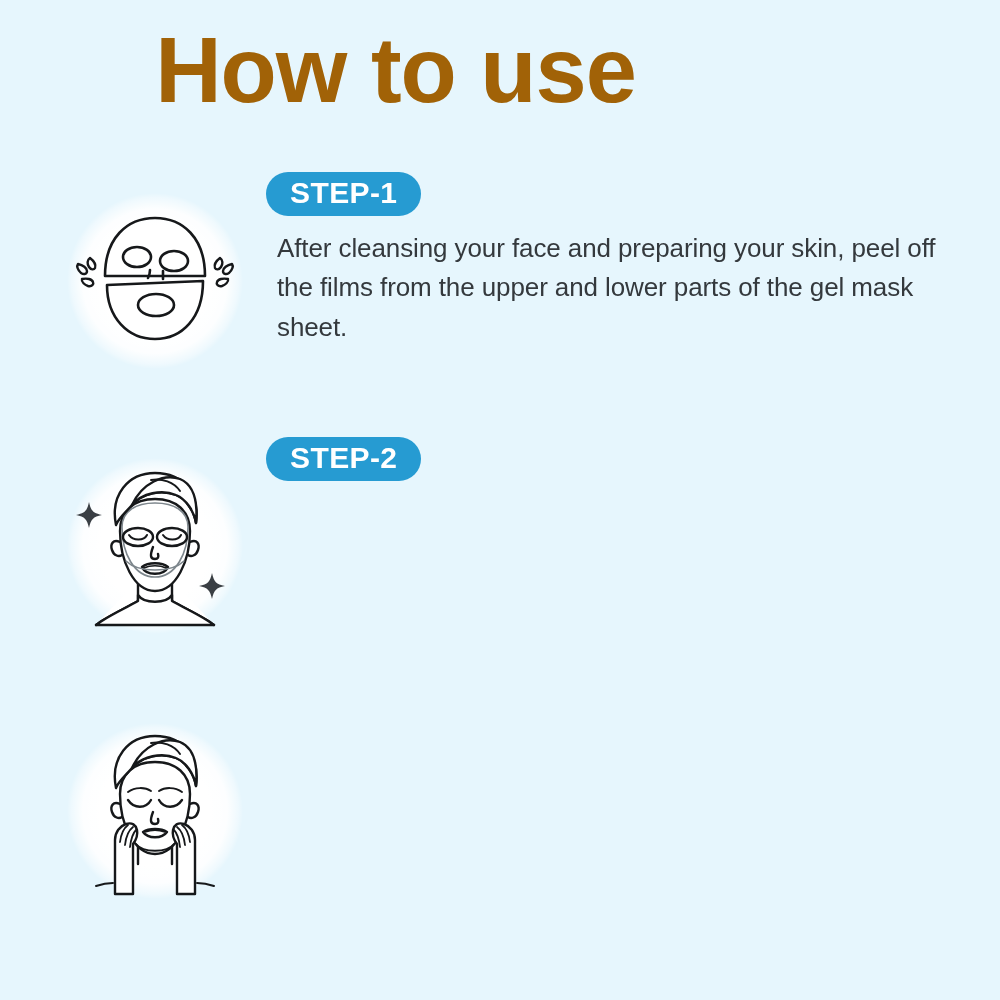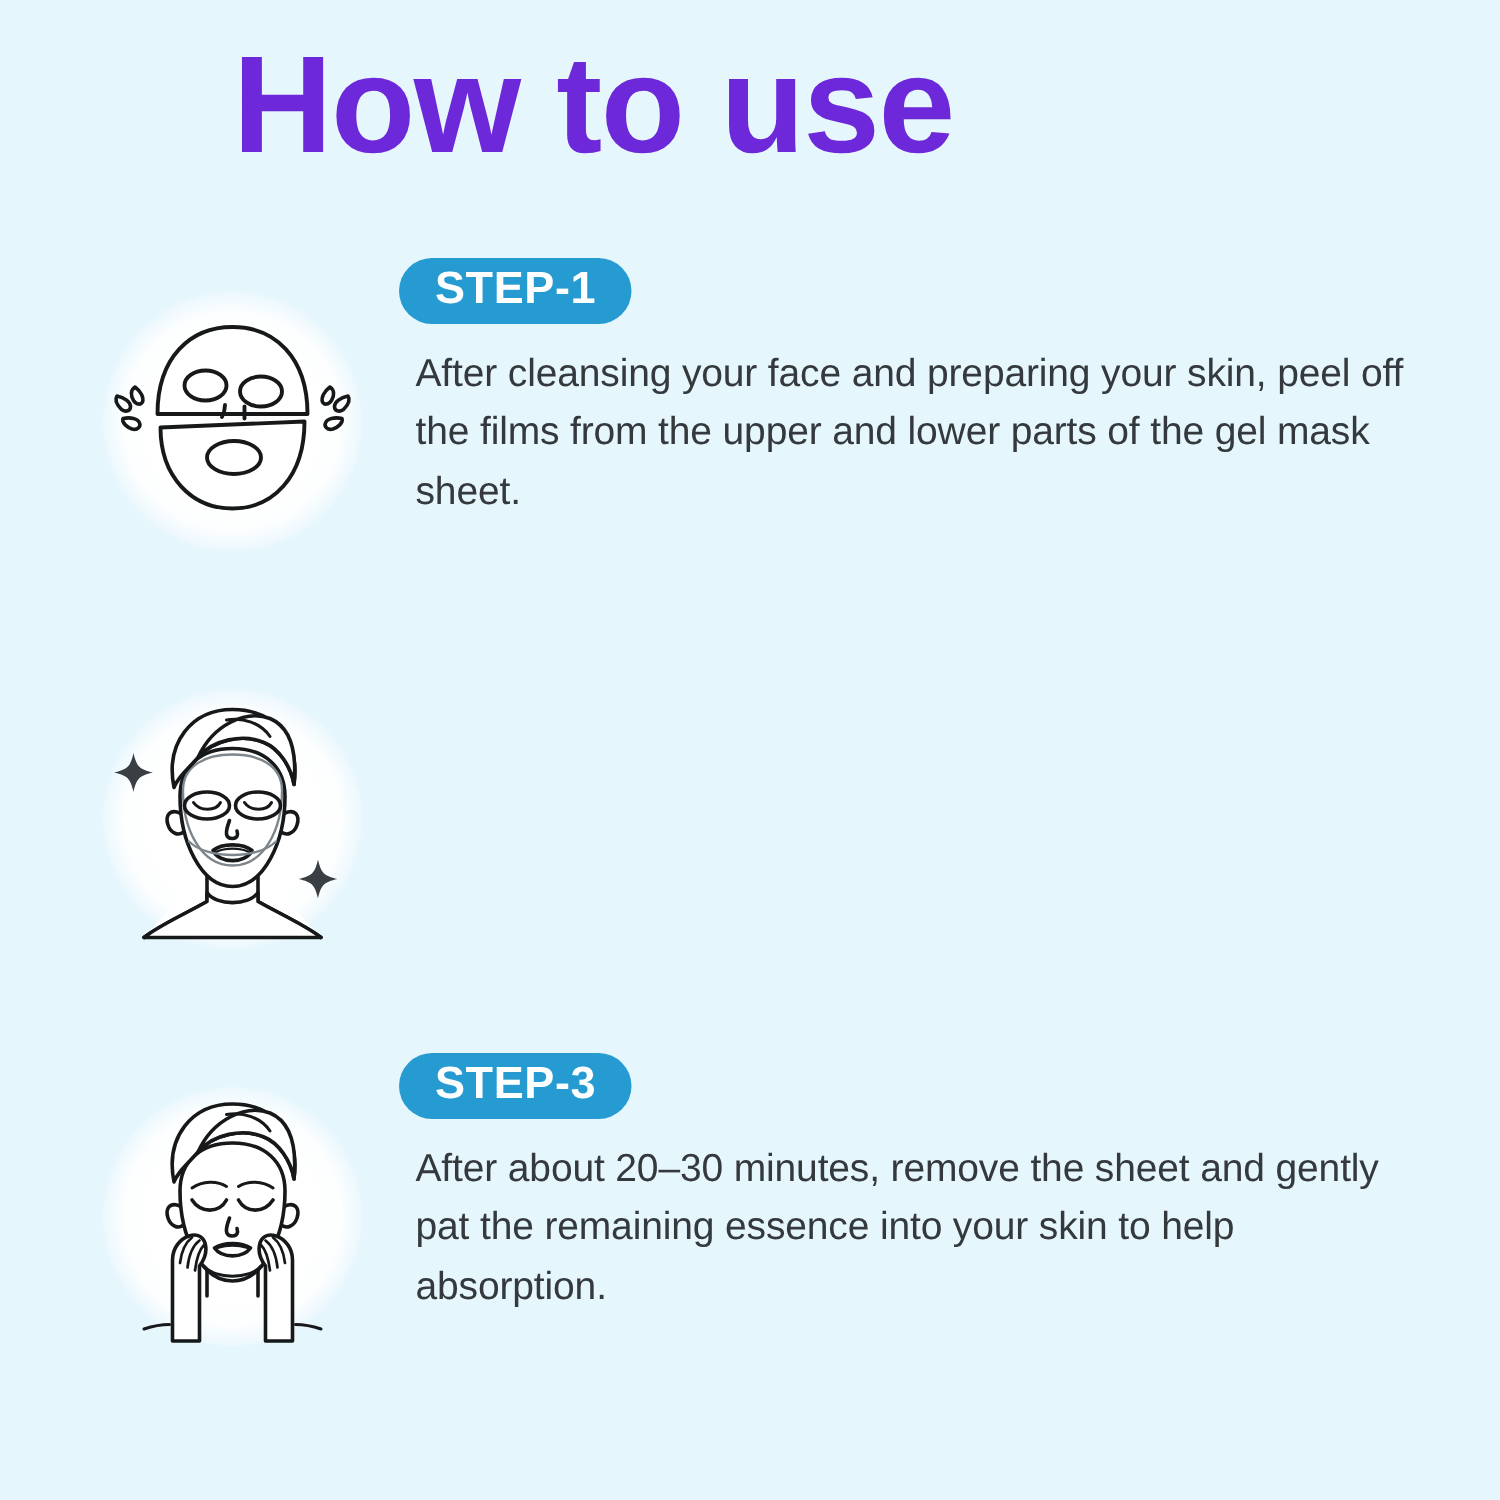--- a/index.html
+++ b/index.html
@@ -18,21 +18,21 @@
   
   .page-title {
     position: absolute;
     top: 22px;
     left: 0;
     width: 791px;
     text-align: center;
     font-size: 92px;
     font-weight: bold;
     letter-spacing: -1px;
-    color: #6d28d9;
+    color: #a16207;
     line-height: 1.05;
   }
 
   
   .steps {
     position: absolute;
     top: 172px;
     left: 0;
     width: 1000px;
   }
@@ -173,20 +173,21 @@
           <path d="M68 112 C80 124, 114 124, 126 112" fill="none" stroke-width="1.6" stroke="#7d868c"></path>
         </g>
 
         <g fill="#3a3f44">
           <path d="M31 53 C33 62, 35 64, 44 66 C35 68, 33 70, 31 79 C29 70, 27 68, 18 66 C27 64, 29 62, 31 53 Z"></path>
           <path d="M154 124 C156 133, 158 135, 167 137 C158 139, 156 141, 154 150 C152 141, 150 139, 141 137 C150 135, 152 133, 154 124 Z"></path>
         </g>
       </svg>
     </div>
     <div class="step-body">
+      <div class="step-badge">STEP-2</div>
     </div>
   </div>
 
   <div class="step">
     <div class="step-figure">
       <div class="figure-disc"></div>
       <svg class="figure-art" viewBox="0 0 194 194">
         <g fill="#ffffff" stroke="#16181a" stroke-width="2.4" stroke-linecap="round" stroke-linejoin="round">
 
           <path d="M80 128 L80 150 M114 128 L114 150"></path>
@@ -221,19 +222,15 @@
           <path d="M137 180 L137 126 C137 118, 132 112, 126 110 C120 108, 116 111, 115 116 C114 121, 116 126, 119 130 L119 180 Z" fill="#ffffff"></path>
           <path d="M132 128 C131 120, 128 114, 124 111" fill="none" stroke-width="1.8"></path>
           <path d="M127 131 C126 122, 123 116, 119 113" fill="none" stroke-width="1.8"></path>
           <path d="M122 133 C121 125, 119 119, 116 116" fill="none" stroke-width="1.8"></path>
 
           <path d="M38 172 C44 170, 50 169, 55 169" fill="none" stroke-width="2"></path>
           <path d="M156 172 C150 170, 144 169, 139 169" fill="none" stroke-width="2"></path>
         </g>
       </svg>
     </div>
-    <div class="step-body">
-      <div class="step-badge">STEP-3</div>
-      <div class="step-text">After about 20–30 minutes, remove the sheet and gently pat the remaining essence into your skin to help absorption.</div>
-    </div>
   </div>
 
 </div>
 
 </body></html>

